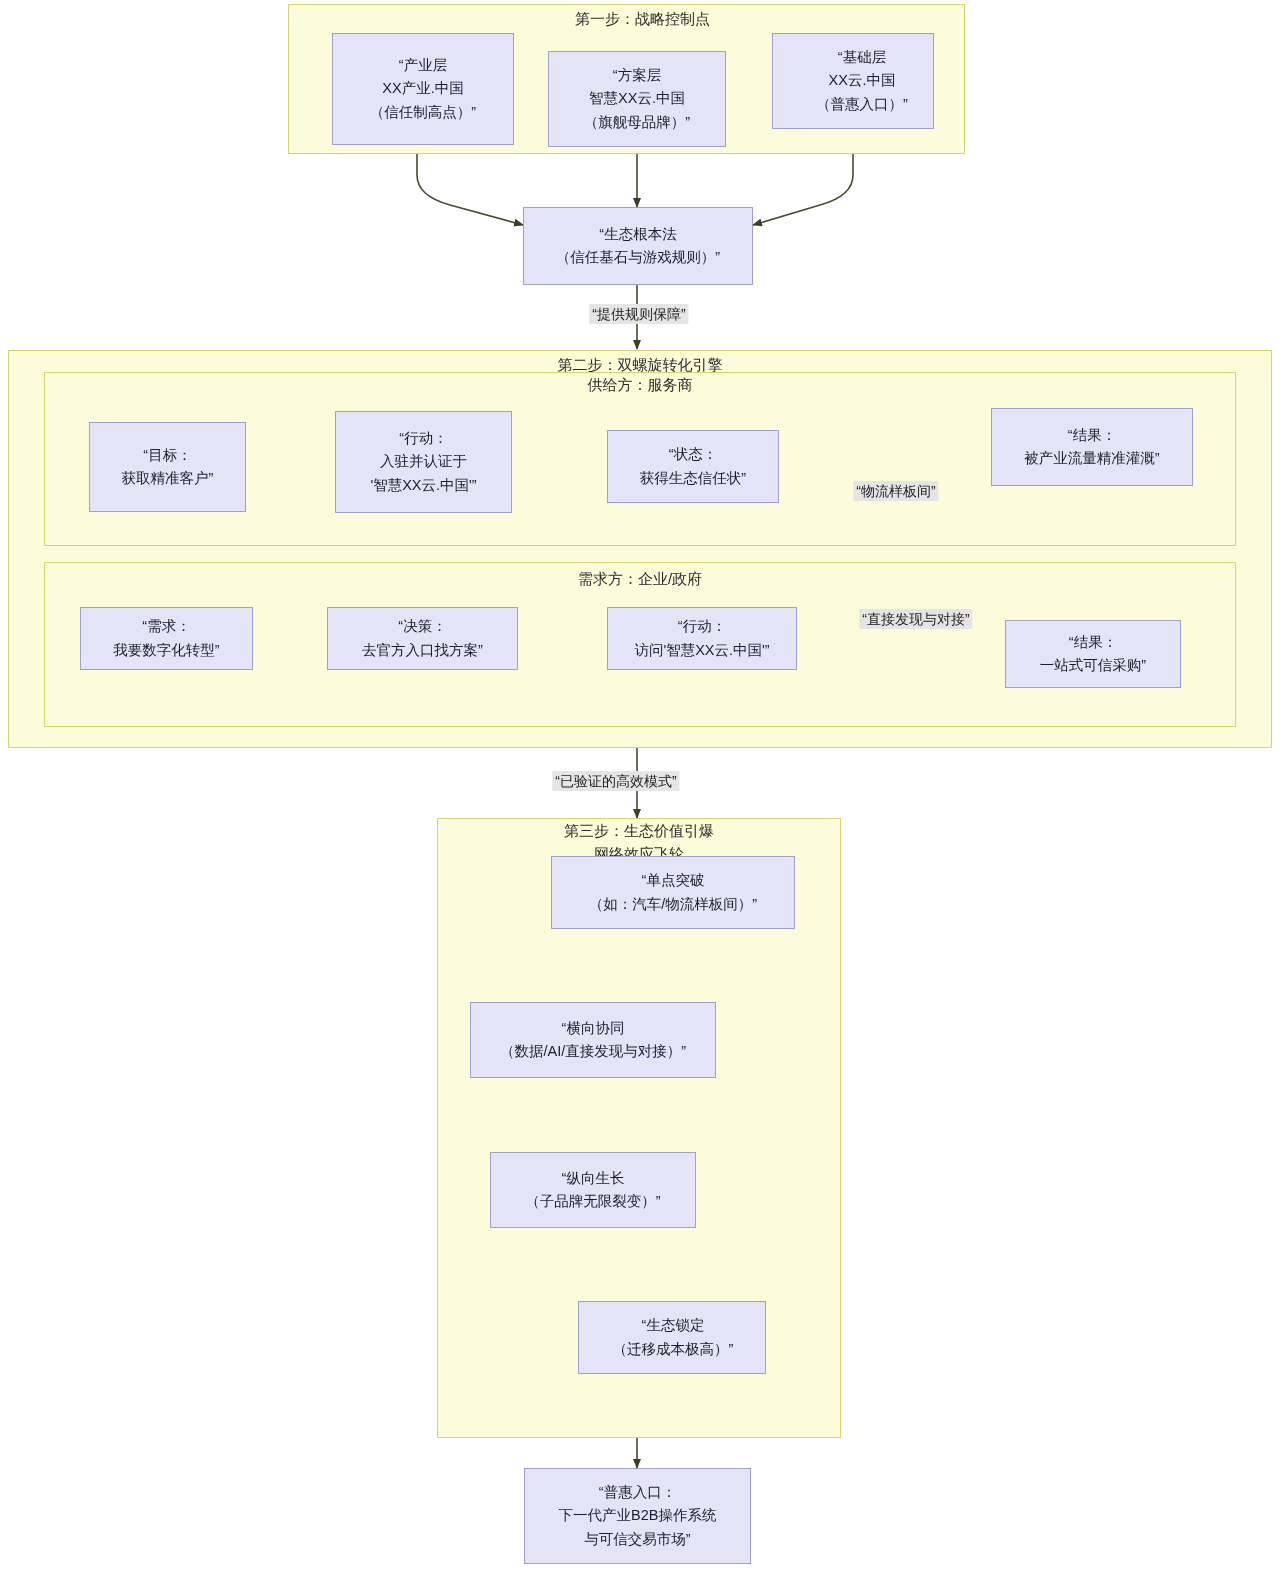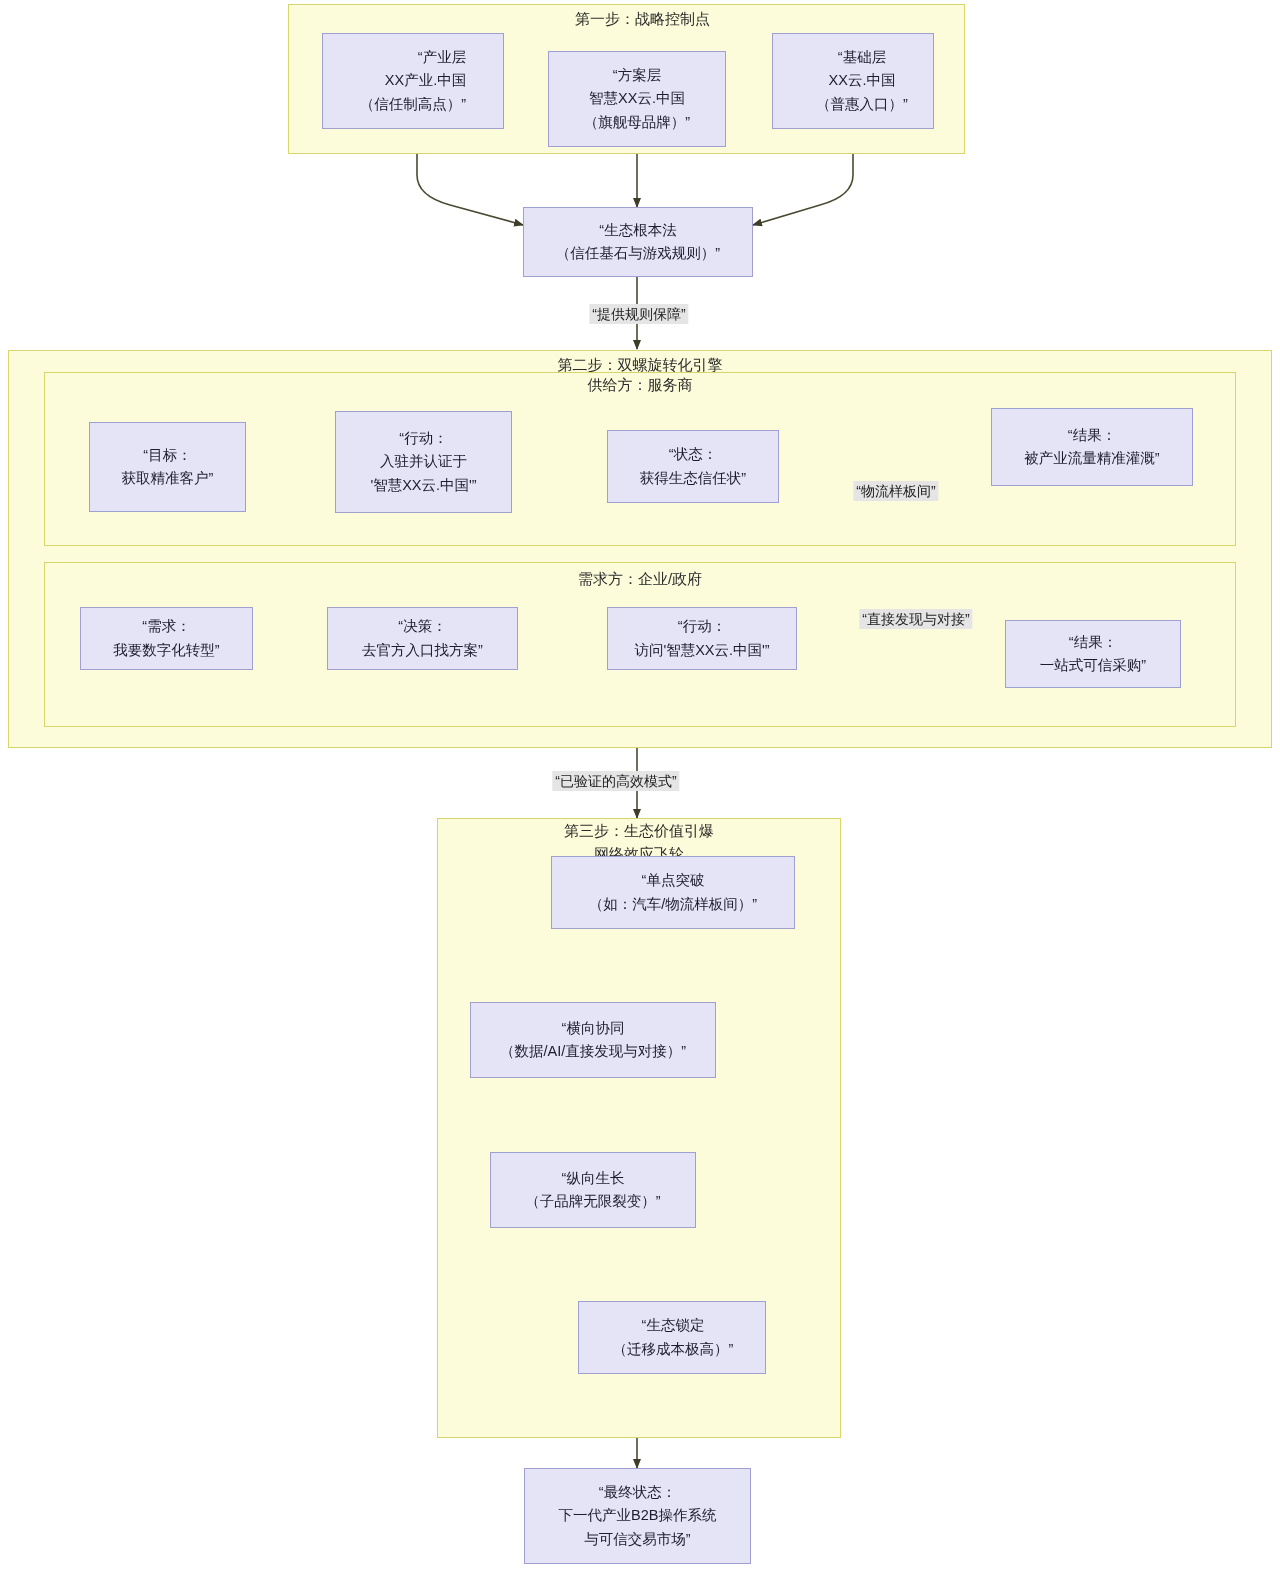--- a/index.html
+++ b/index.html
@@ -108,31 +108,31 @@
       <path d="M592,1227 Q594,1272 638,1300"></path>
       <path d="M722,1300 Q762,1240 756,1100 Q750,985 720,935"></path>
 
       <path d="M637,1438 L637,1468"></path>
     </g>
   </svg>
 
   <div class="group-box" style="left:288px; top:4px; width:677px; height:150px;"></div>
   <div class="group-title" style="left:304px; top:8px; width:677px;">第一步：战略控制点</div>
 
-  <div class="node" style="left:322px; top:33px; width:182px; height:96px;text-align:right;">“产业层
+  <div class="node" style="left:332px; top:33px; width:182px; height:112px;">“产业层
 XX产业.中国
 （信任制高点）”</div>
   <div class="node" style="left:548px; top:33px; width:178px; height:96px;margin-top:18px;">“方案层
 智慧XX云.中国
 （旗舰母品牌）”</div>
   <div class="node" style="left:772px; top:33px; width:162px; height:96px;padding-left:24px;">“基础层
 XX云.中国
 （普惠入口）”</div>
 
-  <div class="node" style="left:523px; top:207px; width:230px; height:70px;">“生态根本法
+  <div class="node" style="left:523px; top:207px; width:230px; height:78px;">“生态根本法
 （信任基石与游戏规则）”</div>
 
   <div class="edge-label" style="left:639px; top:304px;">“提供规则保障”</div>
 
   <div class="group-box" style="left:8px; top:350px; width:1264px; height:398px;"></div>
   <div class="group-title" style="left:8px; top:354px; width:1264px;">第二步：双螺旋转化引擎</div>
 
   <div class="group-box inner" style="left:44px; top:372px; width:1192px; height:174px;"></div>
   <div class="group-title" style="left:44px; top:374px; width:1192px;">供给方：服务商</div>
 
@@ -170,17 +170,17 @@
 
   <div class="node" style="left:551px; top:856px; width:244px; height:73px;">“单点突破
 （如：汽车/物流样板间）”</div>
   <div class="node" style="left:470px; top:1002px; width:246px; height:76px;">“横向协同
 （数据/AI/直接发现与对接）”</div>
   <div class="node" style="left:490px; top:1152px; width:206px; height:76px;">“纵向生长
 （子品牌无限裂变）”</div>
   <div class="node" style="left:578px; top:1301px; width:188px; height:73px;padding-left:8px;">“生态锁定
 （迁移成本极高）”</div>
 
-  <div class="node" style="left:524px; top:1468px; width:227px; height:96px;">“最终状态：
+  <div class="node" style="left:524px; top:1468px; width:227px; height:96px;">“普惠入口：
 下一代产业B2B操作系统
 与可信交易市场”</div>
 
 </div>
 
 </body></html>

